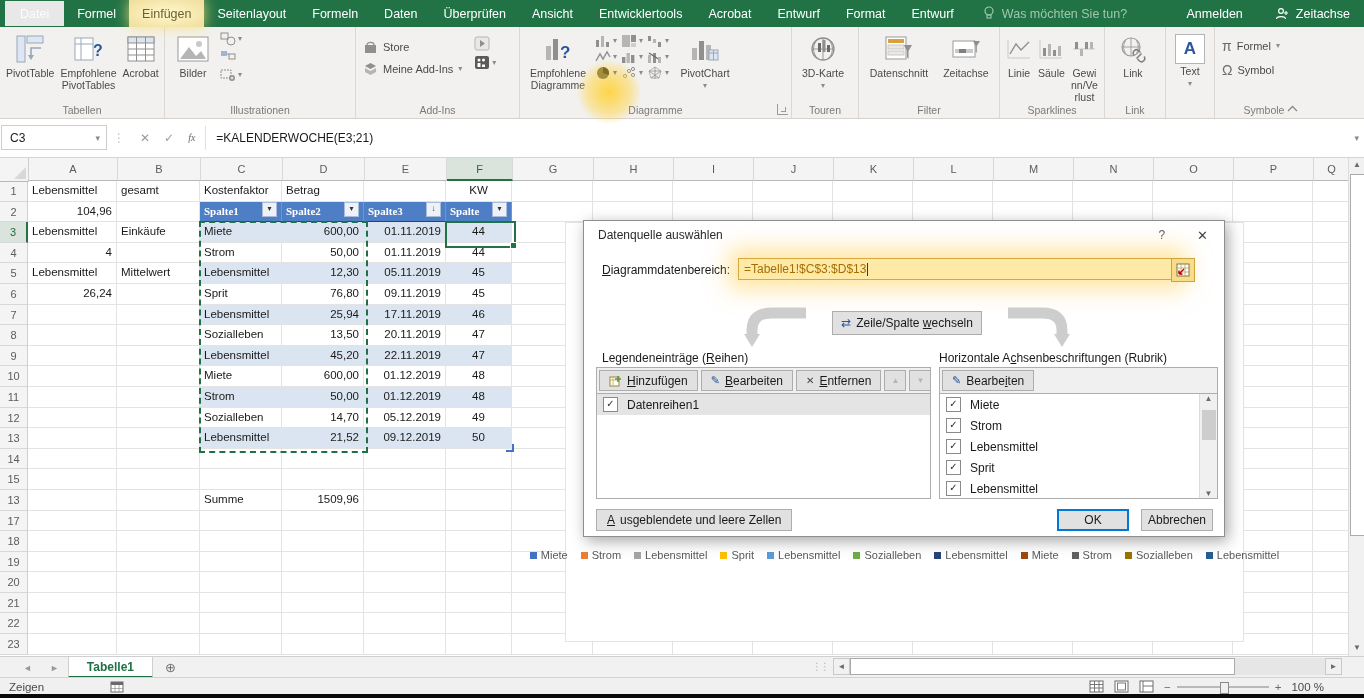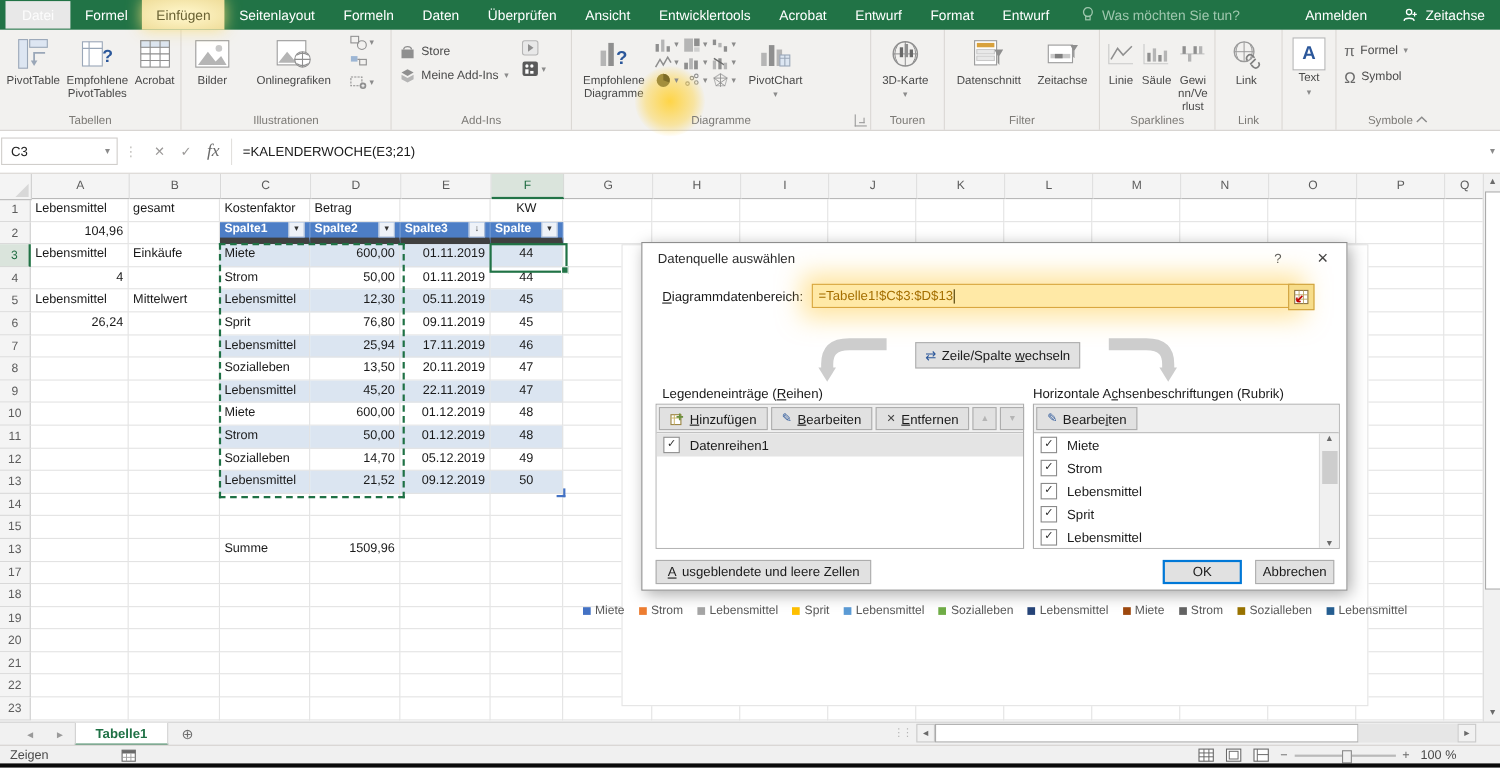--- a/index.html
+++ b/index.html
@@ -29,37 +29,37 @@
   .launcher{position:absolute;right:3px;bottom:3px;width:10px;height:10px;border-left:1px solid #9b9b9b;border-bottom:1px solid #9b9b9b;}
   .launcher:after{content:"";position:absolute;right:2px;bottom:2px;width:4px;height:4px;border-right:1px solid #9b9b9b;border-bottom:1px solid #9b9b9b;}
   #ribbon-collapse{position:absolute;right:66px;bottom:6px;color:#8a8a8a;}
   
   #fbar{position:absolute;left:0;top:118px;width:1364px;height:39px;background:#fff;border-bottom:1px solid #d7d4d0;display:flex;align-items:center;z-index:8;}
   #namebox{width:96px;height:23px;border:1px solid #d0cecb;margin-left:1px;display:flex;align-items:center;font-size:12px;color:#222;padding-left:8px;}
   #namebox .nbcar{margin-left:auto;padding-right:6px;color:#8a8a8a;font-size:9px;}
   .vdots{color:#c2c0bd;padding:0 6px;font-size:12px;letter-spacing:-1px;}
   #fbtns{display:flex;align-items:center;gap:14px;padding:0 10px;border-right:1px solid #e2e0dd;height:24px;}
   .fbtn{color:#9b9998;font-size:12px;}
-  .fx{font-family:"Liberation Serif",serif;font-style:italic;color:#6a6a6a;font-size:16px;}
+  .fx{font-family:"Liberation Serif",serif;font-style:italic;color:#6a6a6a;font-size:10px;}
   #ftext{padding-left:10px;font-size:12px;color:#1a1a1a;}
   #fbar-exp{margin-left:auto;color:#8a8a8a;font-size:9px;padding-right:5px;}
   
   #grid{position:absolute;left:0;top:157px;width:1348px;height:499px;background:#fff;overflow:hidden;z-index:1;}
   #ghead{display:flex;height:24px;}
   .corner{width:28px;height:24px;background:#f4f4f4;border-right:1px solid #cfcfcf;border-bottom:1px solid #b8b8b8;flex:none;position:relative;}
   .corner:after{content:"";position:absolute;right:2px;bottom:2px;border-left:12px solid transparent;border-bottom:12px solid #d8d8d8;}
   .ch{height:24px;background:#f4f4f4;border-right:1px solid #d8d8d8;border-bottom:1px solid #b8b8b8;text-align:center;line-height:24px;font-size:11px;color:#5c5c5c;flex:none;box-sizing:border-box;}
   .ch.csel{background:#dae4dc;color:#1e6b41;border-bottom:2px solid #217346;}
   .grow{display:flex;height:20.6px;}
   .rh{width:28px;background:#f4f4f4;border-right:1px solid #cfcfcf;border-bottom:1px solid #d8d8d8;text-align:center;font-size:11px;color:#5c5c5c;line-height:20px;flex:none;box-sizing:border-box;}
   .rh.rsel{background:#dae4dc;color:#1e6b41;border-right:2px solid #217346;}
   .gc{border-right:1px solid #e3e3e3;border-bottom:1px solid #e3e3e3;font-size:11.5px;color:#1a1a1a;line-height:19px;padding:0 4px;box-sizing:border-box;overflow:hidden;white-space:nowrap;flex:none;}
   .gc.band{background:#dbe5f1;}
   .al{text-align:left}.ar{text-align:right}.ac{text-align:center}
-  .thead{background:#4d7ec6;color:#fff;font-weight:bold;font-size:11px;display:flex;align-items:center;justify-content:space-between;border-right:1px solid #6d95cf;border-bottom:6px solid #404040;}
+  .thead{background:#4d7ec6;color:#fff;font-weight:bold;font-size:11px;display:flex;justify-content:space-between;border-right:1px solid #6d95cf;border-bottom:1px solid #404040;font-family:Liberation Serif, serif;}
   .fbox{width:13px;height:13px;background:#eef2f8;border:1px solid #a9bcd9;color:#333;font-size:8px;line-height:12px;text-align:center;flex:none;font-weight:normal;}
   
   #ants{position:absolute;left:199px;top:221px;width:165px;height:228px;border:2px dashed #1f7145;z-index:2;pointer-events:none;}
   #selcell{position:absolute;left:445px;top:221px;width:67px;height:23px;border:2px solid #217346;z-index:2;}
   #selhandle{position:absolute;left:510px;top:242px;width:5px;height:5px;background:#217346;border:1px solid #fff;z-index:3;}
   #tblhandle{position:absolute;left:506px;top:444px;width:6px;height:6px;border-right:2px solid #4472C4;border-bottom:2px solid #4472C4;z-index:3;}
   
   #chart{position:absolute;left:565px;top:222px;width:677px;height:418px;background:#fff;border:1px solid #e4e4e4;z-index:4;}
   #legend{position:absolute;left:0;right:0;top:326px;display:flex;justify-content:center;gap:13px;font-size:11px;color:#595959;}
   .litem{display:flex;align-items:center;gap:4px;white-space:nowrap;}
@@ -207,31 +207,20 @@
     <div class="bb" style="width:44px">
       <span class="bicon">
         <svg width="32" height="28" viewBox="0 0 32 28">
             <rect x="1" y="2" width="30" height="24" fill="#fff" stroke="#9a9a9a"></rect>
             <circle cx="22" cy="9" r="3" fill="#c9c9c9"></circle>
             <path d="M3 24 L12 12 L19 21 L24 16 L29 24 Z" fill="#b5b5b5"></path>
           </svg>
       </span>
       <span>Bilder</span>
     </div>
-    <div class="bb" style="width:92px">
-      <span class="bicon">
-        <svg width="32" height="28" viewBox="0 0 32 28">
-            <rect x="1" y="2" width="26" height="22" fill="#fff" stroke="#9a9a9a"></rect>
-            <path d="M2 22 L10 12 L16 19 L20 15 L25 22 Z" fill="#b5b5b5"></path>
-            <circle cx="24" cy="19" r="7" fill="#fff" stroke="#8f8f8f"></circle>
-            <path d="M17 19 h14 M24 12 v14 M19 15 a9 9 0 0 1 10 0 M19 23 a9 9 0 0 0 10 0" fill="none" stroke="#8f8f8f" stroke-width="1"></path>
-          </svg>
-      </span>
-      <span>Onlinegrafiken</span>
-    </div>
     <div class="mincol">
       <span class="minibtn">
         <svg width="16" height="14" viewBox="0 0 16 14">
             <rect x="1" y="1" width="7" height="6" fill="none" stroke="#8f8f8f"></rect>
             <circle cx="11" cy="9" r="4" fill="none" stroke="#8f8f8f"></circle>
           </svg>
           <span class="car">▾</span>
       </span>
       <span class="minibtn">
         <svg width="16" height="14" viewBox="0 0 16 14">

